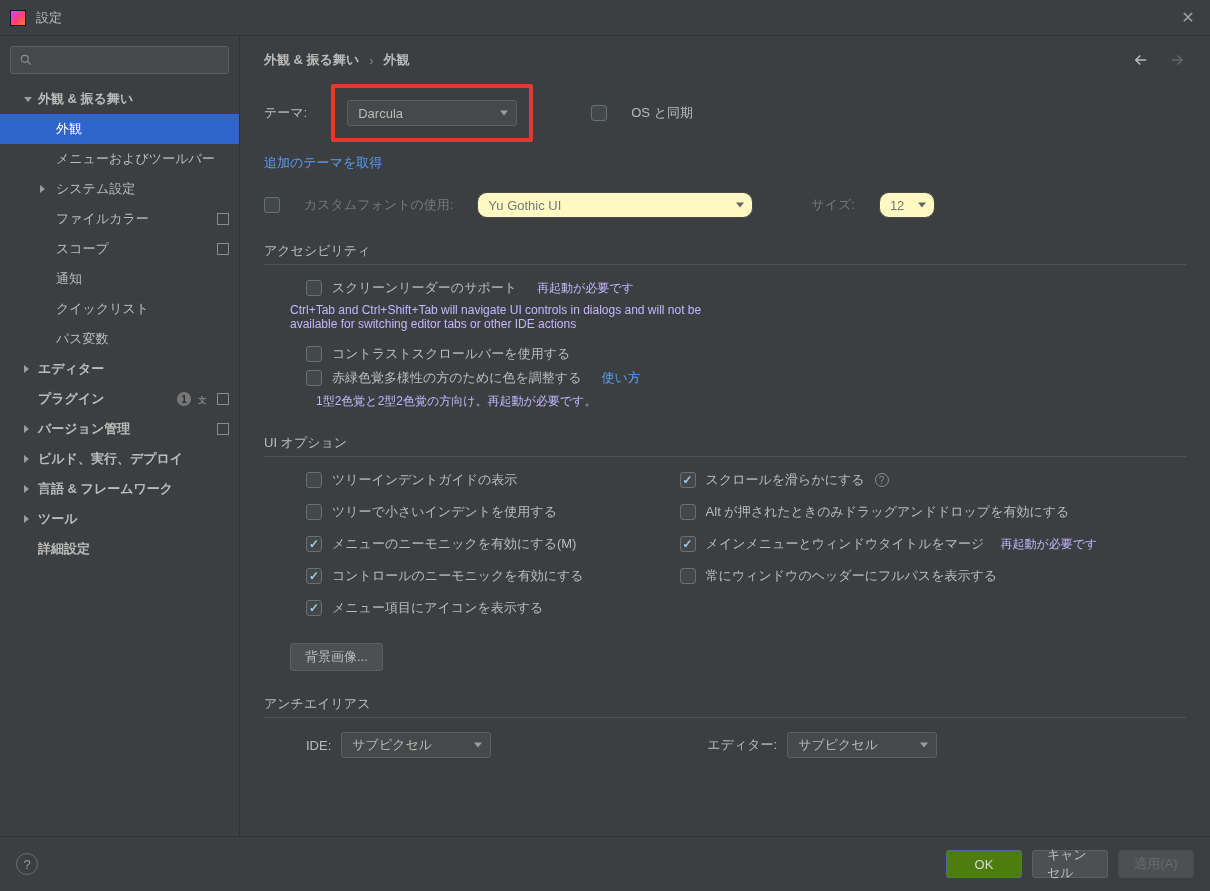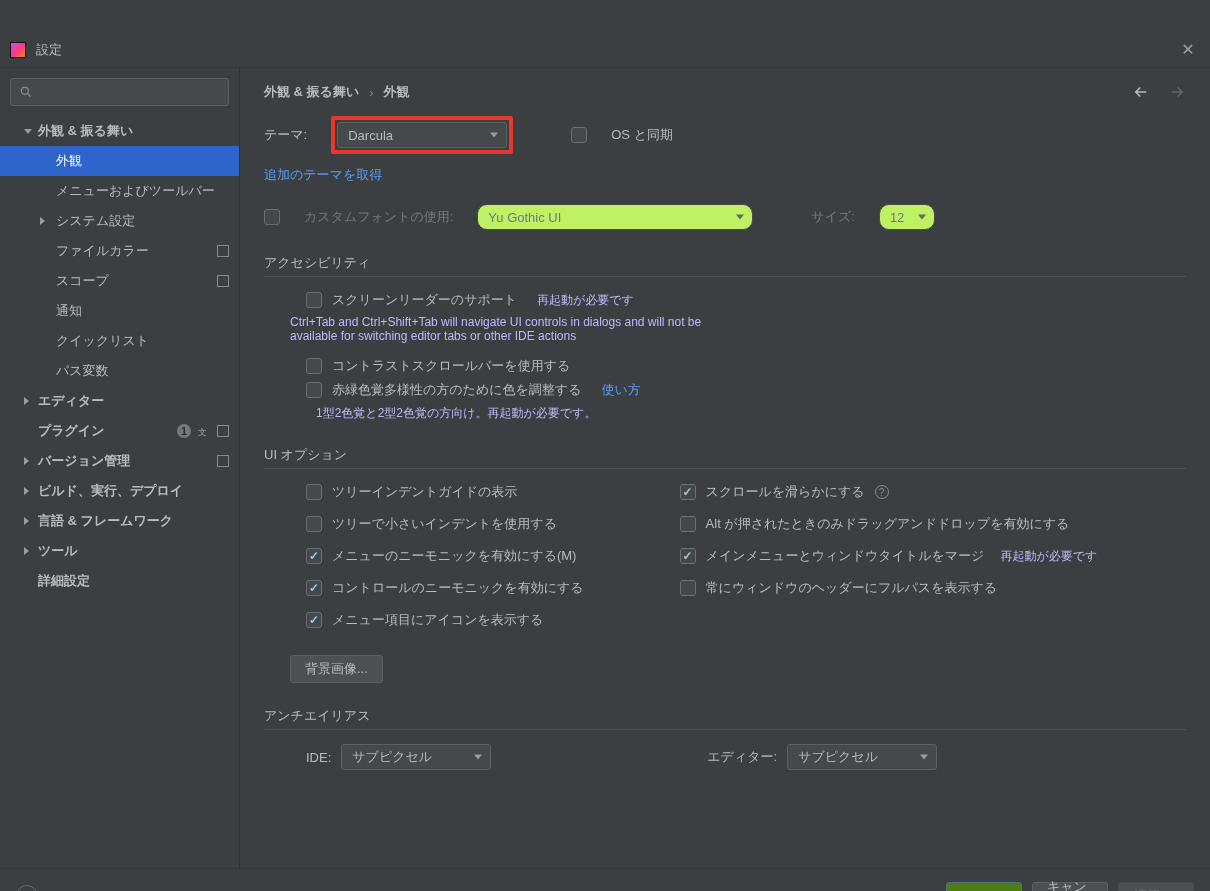--- a/index.html
+++ b/index.html
@@ -11,21 +11,20 @@
   width: 1210px;
   height: 891px;
   overflow: hidden;
 }
 .titlebar {
   height: 36px;
   display: flex;
   align-items: center;
   padding: 12px 10px;
   border-bottom: 1px solid #323232;
-  margin-top: 32px;
 }
 .titlebar .app-icon {
   width: 16px; height: 16px;
   background: linear-gradient(135deg,#c84eff,#ff3b7e,#ff7f2a);
   margin-right: 10px;
   border: 1px solid #111;
 }
 .titlebar .title { flex: 1; color: #bbbbbb; }
 .titlebar .close {
   color: #a0a0a0; font-size: 16px; cursor: pointer;
@@ -122,34 +121,34 @@
   background: #45494a;
   border: 1px solid #5e6060;
   border-radius: 3px;
   height: 26px;
   display: inline-flex;
   align-items: center;
   padding: 0 26px 0 10px;
   position: relative;
   color: #bbbbbb;
 }
-.select.disabled { color: #777; border-color: #4a4a4a; background: #bef264; border-radius: 10px; }
+.select.disabled { color: #777; border-color: #4a4a4a; background: #fef9c3; border-radius: 10px; }
 .select::after {
   content: "";
   position: absolute;
   right: 8px; top: 50%;
   transform: translateY(-50%);
   border-left: 4px solid transparent;
   border-right: 4px solid transparent;
   border-top: 5px solid #9c9c9c;
 }
 .select.disabled::after { border-top-color: #666; }
 .highlight-box {
   border: 4px solid #e5392f;
-  padding: 2px;
+  padding: 12px;
   border-radius: 2px;
   display: inline-block;
 }
 .checkbox {
   width: 16px; height: 16px;
   border: 1px solid #6e6e6e;
   border-radius: 3px;
   background: #43494a;
   display: inline-flex;
   align-items: center; justify-content: center;

